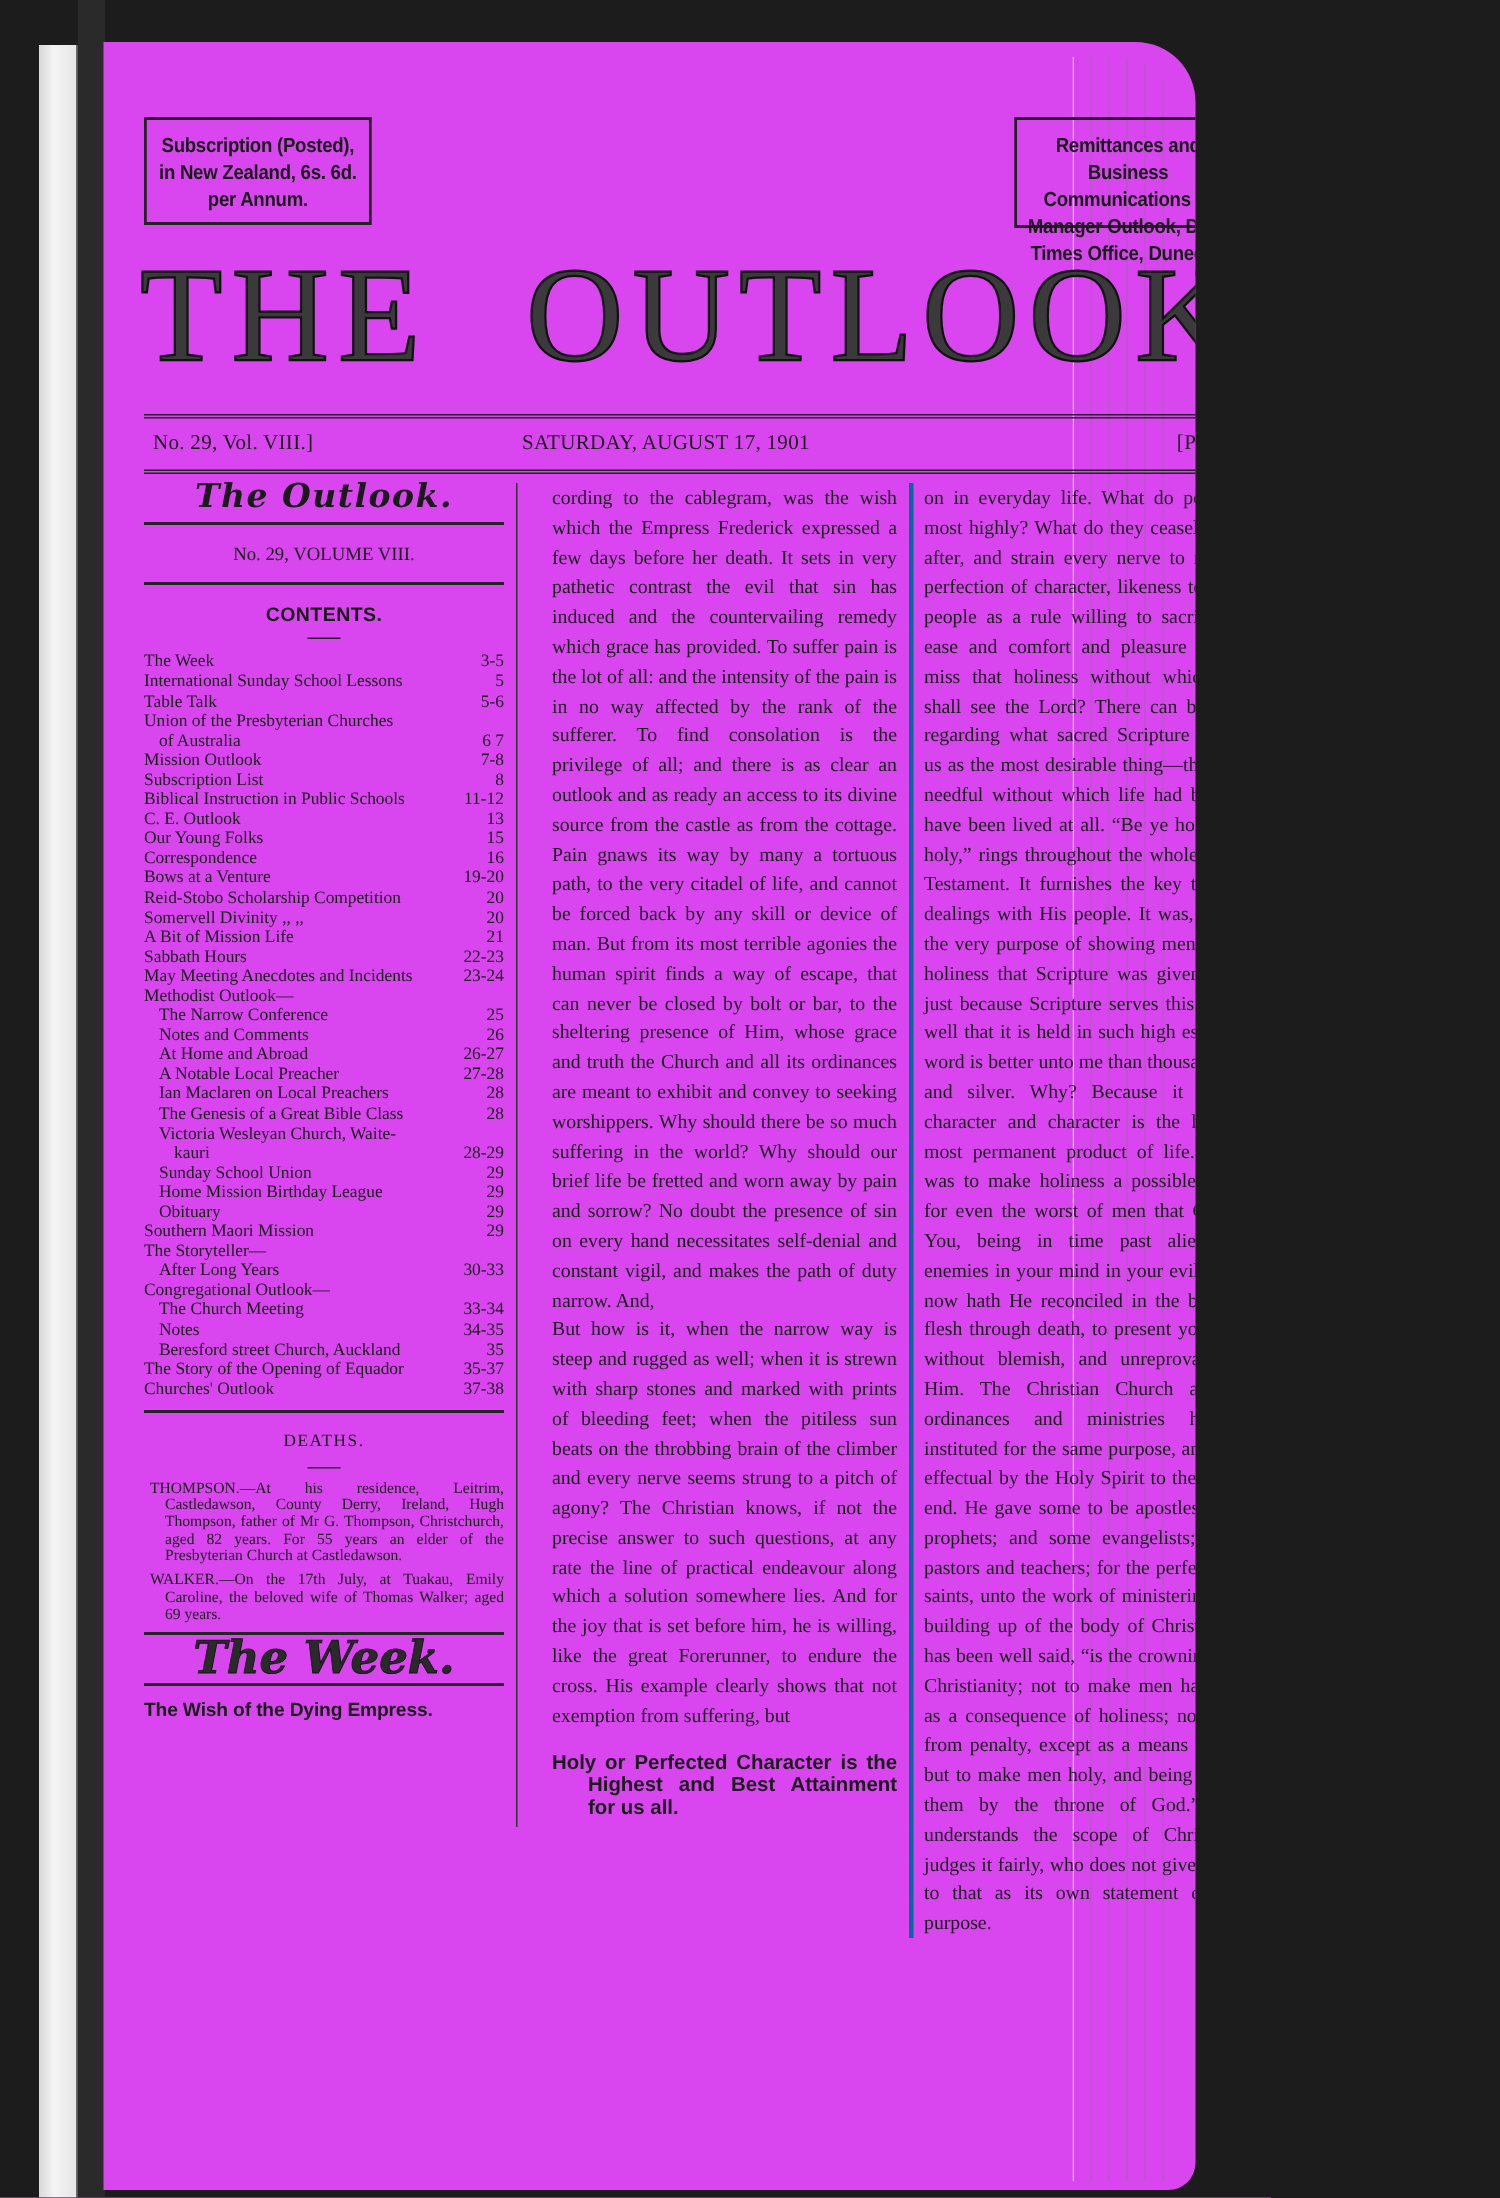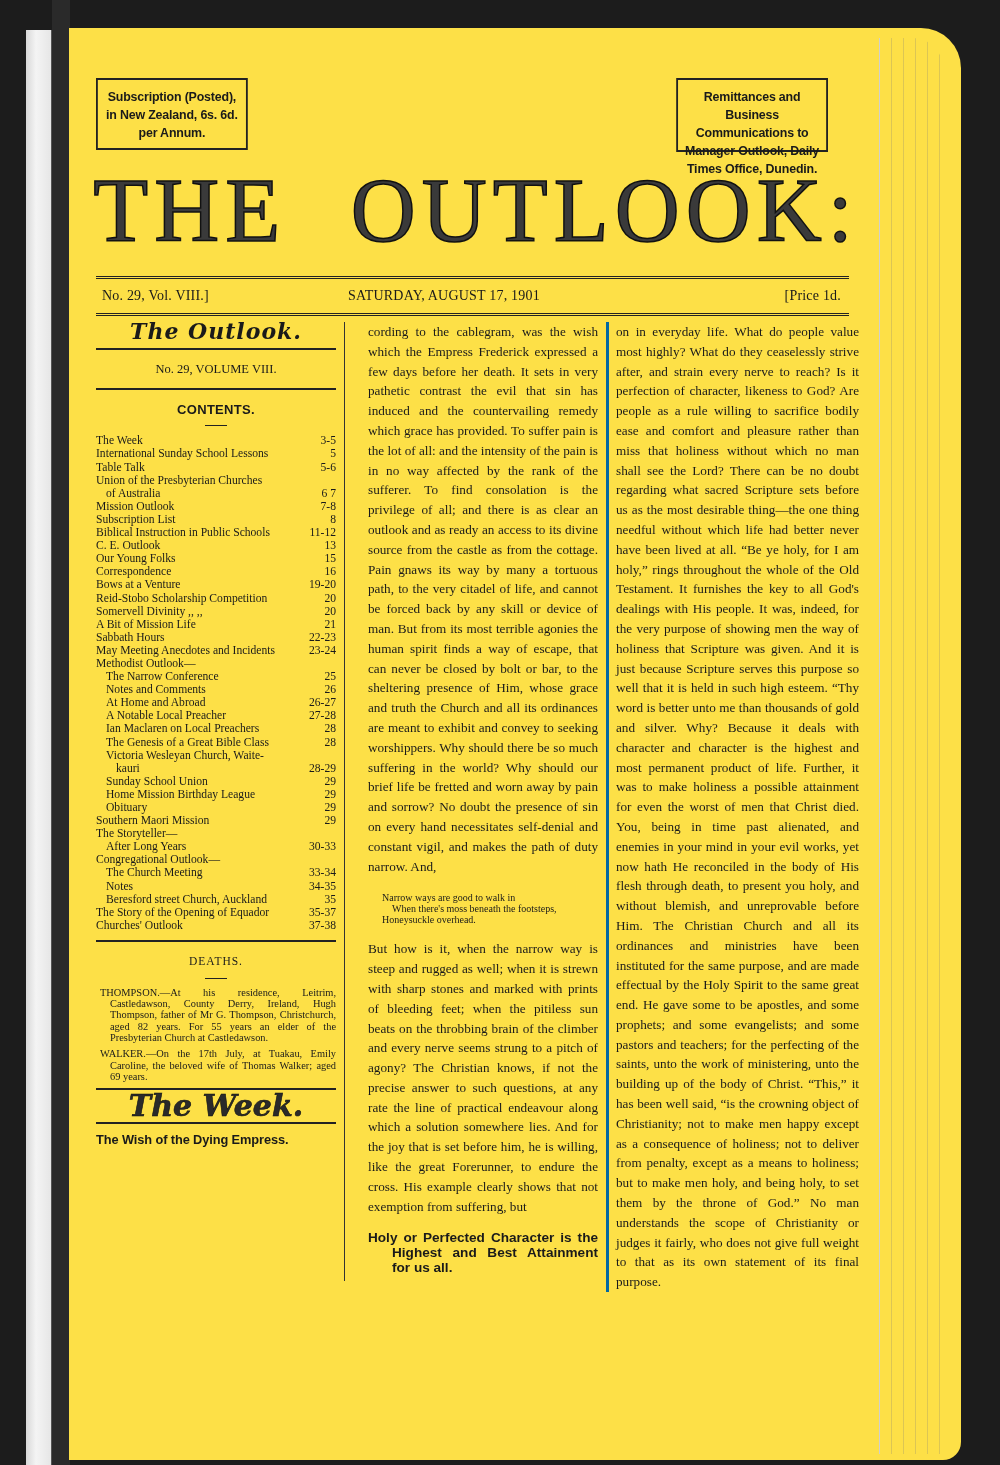--- a/index.html
+++ b/index.html
@@ -13,22 +13,22 @@
     .strip {
       position: absolute; left: 26px; top: 30px; width: 26px; height: 1435px;
       background: linear-gradient(90deg, #d8d8d8, #f4f4f4 40%, #e6e6e6);
       border-right: 1px solid #555;
     }
     .strip-gap {
       position: absolute; left: 52px; top: 0; width: 18px; height: 1465px;
       background: #2a2a2a;
     }
     .page {
-      position: absolute; left: 69px; top: 28px; width: 892px; height: 1432px;
-      background: #fde047;
+      position: absolute; left: 69px; top: 28px; width: 728px; height: 1432px;
+      background: #d946ef;
       border-top-right-radius: 40px;
       border-bottom-right-radius: 18px;
       overflow: hidden;
     }
     .page-edges {
       position: absolute; right: 18px; top: 10px; width: 64px; bottom: 6px;
       border-left: 1px solid #cfcfcf;
       background:
         repeating-linear-gradient(90deg, transparent 0 11px, rgba(120,120,120,0.25) 11px 12px);
       border-top-right-radius: 30px;
@@ -304,25 +304,20 @@
         <div class="death">THOMPSON.—At his residence, Leitrim, Castledawson, County Derry, Ireland, Hugh Thompson, father of Mr G. Thompson, Christchurch, aged 82 years. For 55 years an elder of the Presbyterian Church at Castledawson.</div>
         <div class="death">WALKER.—On the 17th July, at Tuakau, Emily Caroline, the beloved wife of Thomas Walker; aged 69 years.</div>
         <div class="rule"></div>
         <div class="week-h">The Week.</div>
         <div class="rule"></div>
         <div class="subhead">The Wish of the Dying Empress.</div>
       </div>
 
       <div class="col col2">
         <div class="para">cording to the cablegram, was the wish which the Empress Frederick expressed a few days before her death. It sets in very pathetic contrast the evil that sin has induced and the countervailing remedy which grace has provided. To suffer pain is the lot of all: and the intensity of the pain is in no way affected by the rank of the sufferer. To find consolation is the privilege of all; and there is as clear an outlook and as ready an access to its divine source from the castle as from the cottage. Pain gnaws its way by many a tortuous path, to the very citadel of life, and cannot be forced back by any skill or device of man. But from its most terrible agonies the human spirit finds a way of escape, that can never be closed by bolt or bar, to the sheltering presence of Him, whose grace and truth the Church and all its ordinances are meant to exhibit and convey to seeking worshippers. Why should there be so much suffering in the world? Why should our brief life be fretted and worn away by pain and sorrow? No doubt the presence of sin on every hand necessitates self-denial and constant vigil, and makes the path of duty narrow. And,</div>
-        <div class="poem">
-          <div>Narrow ways are good to walk in</div>
-          <div>When there's moss beneath the footsteps,</div>
-          <div>Honeysuckle overhead.</div>
-        </div>
         <div class="para">But how is it, when the narrow way is steep and rugged as well; when it is strewn with sharp stones and marked with prints of bleeding feet; when the pitiless sun beats on the throbbing brain of the climber and every nerve seems strung to a pitch of agony? The Christian knows, if not the precise answer to such questions, at any rate the line of practical endeavour along which a solution somewhere lies. And for the joy that is set before him, he is willing, like the great Forerunner, to endure the cross. His example clearly shows that not exemption from suffering, but</div>
         <div class="holy-head">Holy or Perfected Character is the Highest and Best Attainment for us all.</div>
       </div>
 
       <div class="col col3">
         <div class="para">on in everyday life. What do people value most highly? What do they ceaselessly strive after, and strain every nerve to reach? Is it perfection of character, likeness to God? Are people as a rule willing to sacrifice bodily ease and comfort and pleasure rather than miss that holiness without which no man shall see the Lord? There can be no doubt regarding what sacred Scripture sets before us as the most desirable thing—the one thing needful without which life had better never have been lived at all. “Be ye holy, for I am holy,” rings throughout the whole of the Old Testament. It furnishes the key to all God's dealings with His people. It was, indeed, for the very purpose of showing men the way of holiness that Scripture was given. And it is just because Scripture serves this purpose so well that it is held in such high esteem. “Thy word is better unto me than thousands of gold and silver. Why? Because it deals with character and character is the highest and most permanent product of life. Further, it was to make holiness a possible attainment for even the worst of men that Christ died. You, being in time past alienated, and enemies in your mind in your evil works, yet now hath He reconciled in the body of His flesh through death, to present you holy, and without blemish, and unreprovable before Him. The Christian Church and all its ordinances and ministries have been instituted for the same purpose, and are made effectual by the Holy Spirit to the same great end. He gave some to be apostles, and some prophets; and some evangelists; and some pastors and teachers; for the perfecting of the saints, unto the work of ministering, unto the building up of the body of Christ. “This,” it has been well said, “is the crowning object of Christianity; not to make men happy except as a consequence of holiness; not to deliver from penalty, except as a means to holiness; but to make men holy, and being holy, to set them by the throne of God.” No man understands the scope of Christianity or judges it fairly, who does not give full weight to that as its own statement of its final purpose.</div>
       </div>
     </div>
   </div>
 </div>

